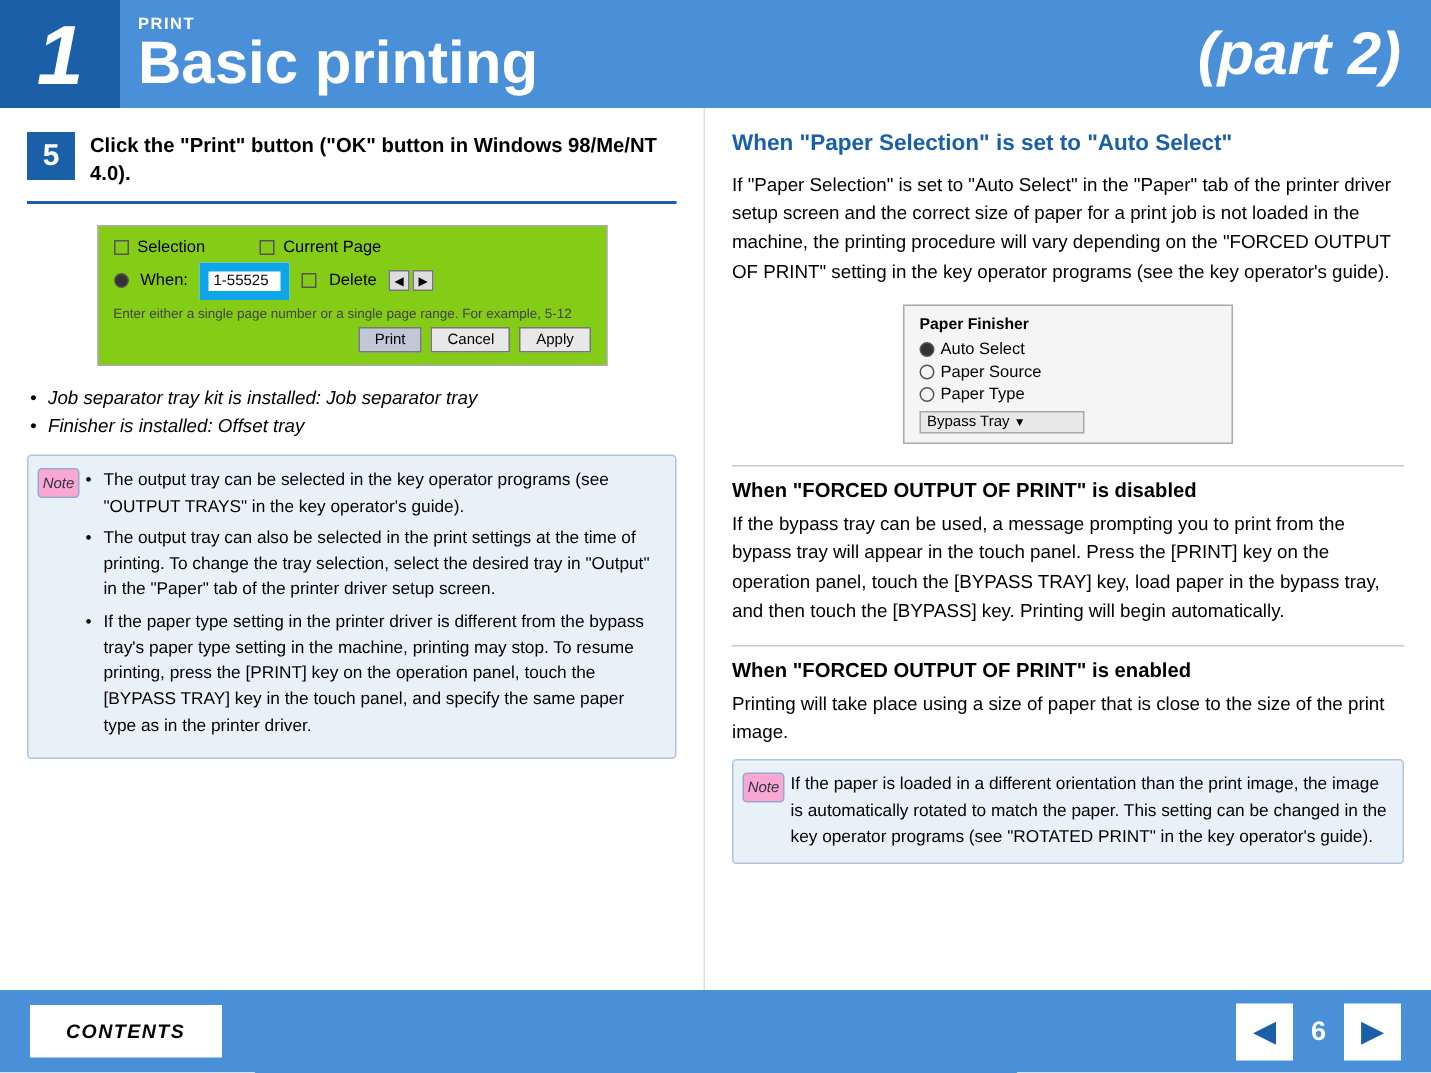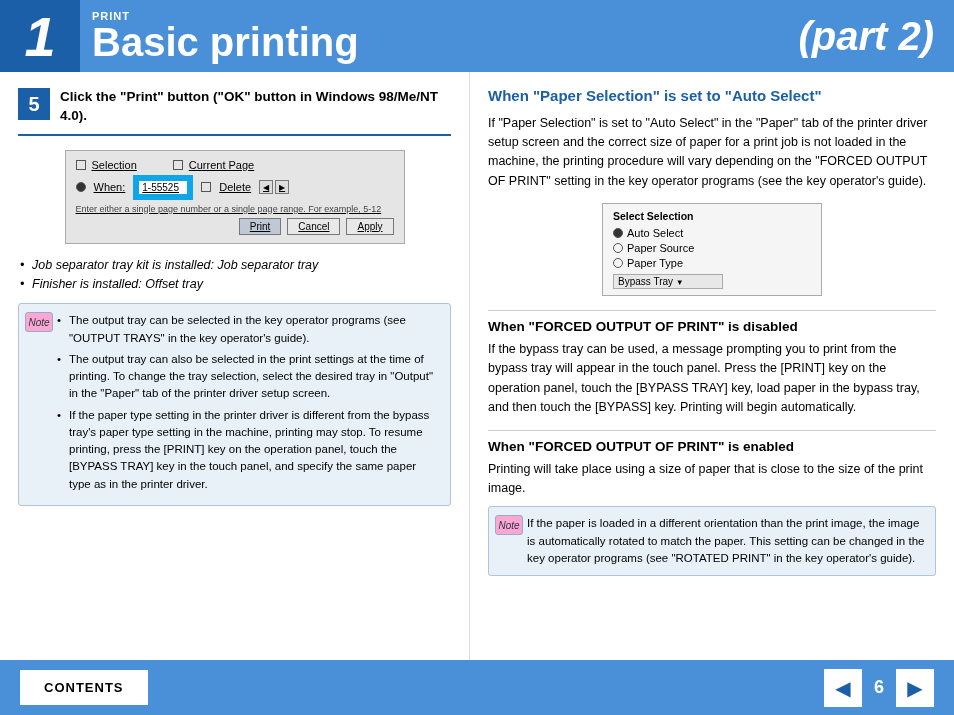--- a/index.html
+++ b/index.html
@@ -98,26 +98,25 @@
     .step-text {
       font-size: 13.5px;
       font-weight: bold;
       color: #000;
       line-height: 1.4;
     }
 
     
     .dialog-box {
       border: 1px solid #aaa;
-      background: #e5e5e5;
+      background: #84cc16;
       margin: 0 auto 12px auto;
       width: 340px;
       padding: 8px 10px;
       font-size: 11px;
-      text-decoration: underline;
     }
     .dialog-row {
       display: flex;
       align-items: center;
       gap: 8px;
       margin-bottom: 4px;
     }
     .radio-circle {
       width: 10px;
       height: 10px;
@@ -345,20 +344,21 @@
     }
     .footer-contents-btn {
       background: white;
       color: #000;
       font-size: 13px;
       font-weight: bold;
       padding: 10px 24px;
       border: none;
       cursor: pointer;
       letter-spacing: 1px;
+      font-style: italic;
     }
     .footer-nav {
       display: flex;
       align-items: center;
       gap: 12px;
     }
     .footer-page-num {
       color: white;
       font-size: 18px;
       font-weight: bold;
@@ -439,21 +439,21 @@
     </div>
 
   </div>
 
   <div class="right-col">
 
     <div class="section-title">When "Paper Selection" is set to "Auto Select"</div>
     <div class="section-body">If "Paper Selection" is set to "Auto Select" in the "Paper" tab of the printer driver setup screen and the correct size of paper for a print job is not loaded in the machine, the printing procedure will vary depending on the "FORCED OUTPUT OF PRINT" setting in the key operator programs (see the key operator's guide).</div>
 
     <div class="paper-dialog">
-      <div class="paper-dialog-title">Select Selection</div>
+      <div class="paper-dialog-title">Paper Finisher</div>
       <div class="paper-radio-row">
         <span class="radio-filled"></span>
         <span>Auto Select</span>
       </div>
       <div class="paper-radio-row">
         <span class="radio-circle"></span>
         <span>Paper Source</span>
       </div>
       <div class="paper-radio-row">
         <span class="radio-circle"></span>

